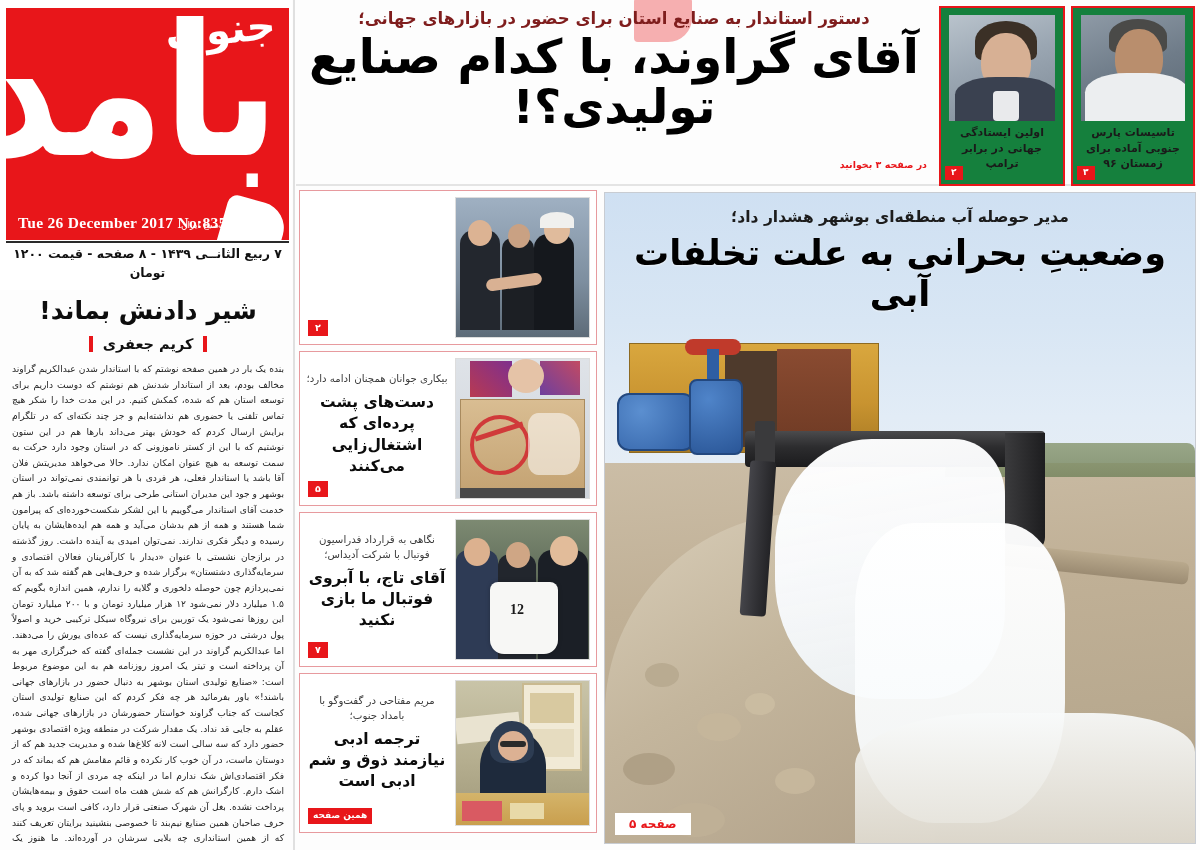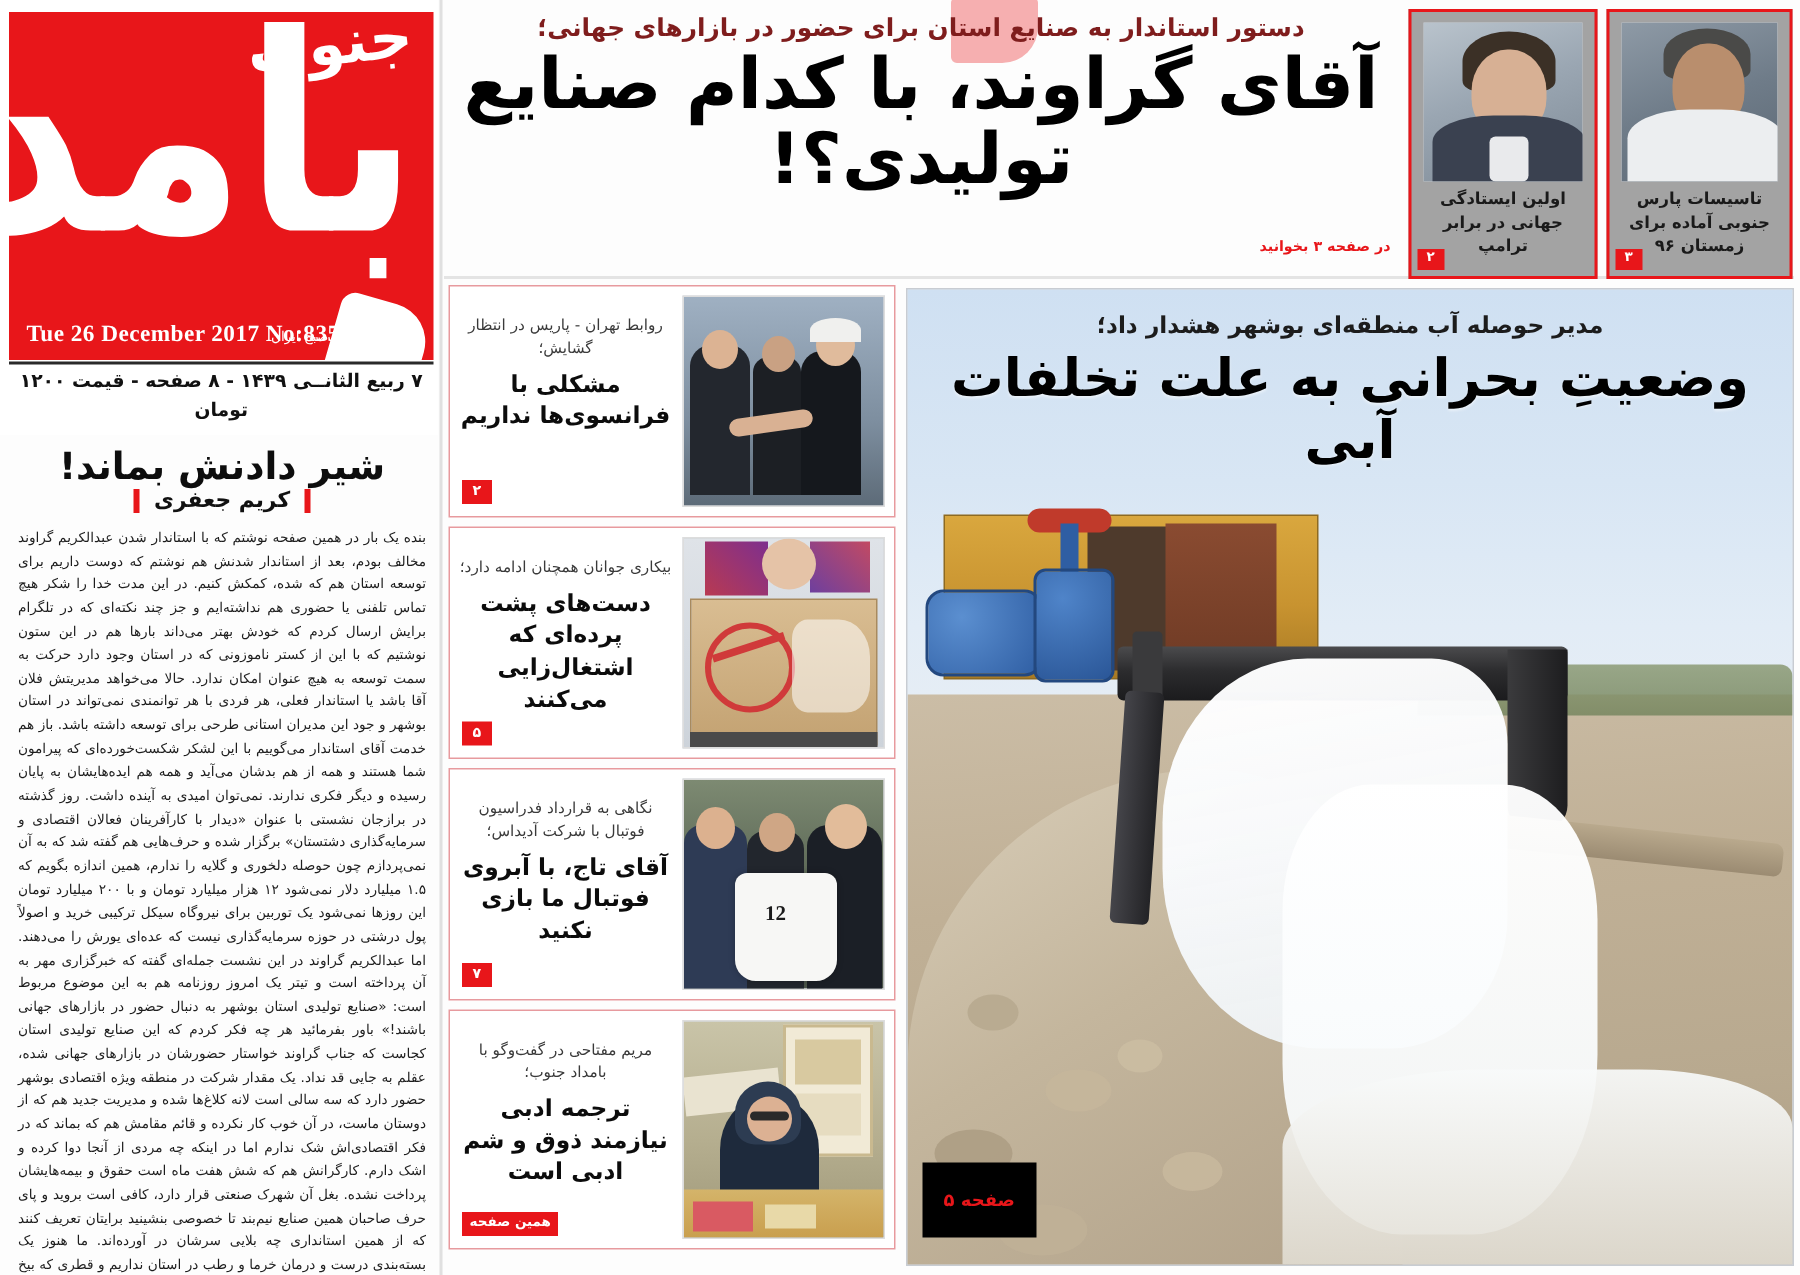--- a/index.html
+++ b/index.html
@@ -117,20 +117,21 @@
     height: 550px;
     padding: 0 8px;
     direction: rtl;
   }
   .editorial-title {
     text-align: center;
     font-size: 25px;
     font-weight: bold;
     color: #0d0d0d;
     line-height: 1.2;
+    margin-bottom: 10px;
   }
   .editorial-byline {
     display: flex;
     align-items: center;
     justify-content: center;
     gap: 10px;
     margin-bottom: 10px;
   }
   .byline-bar {
     width: 4px; height: 16px;
@@ -196,21 +197,21 @@
     font-weight: bold;
     color: #e8161a;
   }
 
   
   .portrait-box {
     position: absolute;
     top: 6px;
     height: 180px;
     border: 2px solid #e8161a;
-    background: #a3a3a3;
+    background: #15803d;
     direction: rtl;
   }
   .pb-1 { left: 939px; width: 126px; }
   .pb-2 { left: 1071px; width: 124px; }
 
   .portrait-photo {
     position: absolute;
     left: 8px; top: 7px;
     right: 8px;
     height: 106px;
@@ -347,26 +348,26 @@
     font-size: 35px;
     font-weight: bold;
     color: #000000;
     line-height: 1.18;
     letter-spacing: -0.5px;
     text-shadow: 0 1px 2px rgba(255,255,255,0.55);
   }
   .lead-badge {
     position: absolute;
     left: 10px;
-    bottom: 18px;
-    background: #000000;
+    bottom: 8px;
+    background: #ffffff;
     color: #e8161a;
     font-size: 12px;
     font-weight: bold;
-    padding: 18px 14px;
+    padding: 4px 14px;
     z-index: 12;
     direction: rtl;
   }
 
   
   .ground {
     position: absolute;
     left: 0; right: 0; bottom: 0;
     height: 380px;
     background: linear-gradient(175deg,#cbbda6 0%, #c0b096 35%, #b8a98f 70%, #ab9c84 100%);
@@ -588,24 +589,20 @@
       <div class="news-photo">
         <div style="position:absolute;inset:0;background:linear-gradient(180deg,#9fb0c2 0%,#7d8e9f 60%,#5d6b78 100%);"></div>
         <div style="position:absolute;left:4px;top:32px;width:40px;height:100px;background:#23272e;border-radius:14px 14px 0 0;"></div>
         <div class="p-head" style="left:12px;top:22px;width:24px;height:26px;background:#dcb393;"></div>
         <div style="position:absolute;left:46px;top:40px;width:32px;height:92px;background:#1c1f24;border-radius:10px 10px 0 0;"></div>
         <div class="p-head" style="left:52px;top:26px;width:22px;height:24px;background:#c9a183;"></div>
         <div style="position:absolute;left:78px;top:36px;width:40px;height:96px;background:#15181d;border-radius:14px 14px 0 0;"></div>
         <div class="p-head" style="left:88px;top:18px;width:26px;height:28px;background:#e0bb9c;"></div>
         <div style="position:absolute;left:84px;top:14px;width:34px;height:16px;background:#f0f0ee;border-radius:50% 50% 0 0;"></div>
         <div style="position:absolute;left:30px;top:78px;width:56px;height:12px;background:#d9b193;border-radius:6px;transform:rotate(-8deg);"></div>
-      </div>
-      <div class="news-text">
-        <div class="news-kicker">روابط تهران - پاریس در انتظار گشایش؛</div>
-        <div class="news-title">مشکلی با فرانسوی‌ها نداریم</div>
       </div>
       <div class="news-badge">۲</div>
     </div>
 
     <div class="news-item">
       <div class="news-photo">
         <div style="position:absolute;inset:0;background:linear-gradient(180deg,#dfe3e8 0%,#cdd3da 100%);"></div>
         <div style="position:absolute;left:14px;top:2px;width:42px;height:36px;background:linear-gradient(45deg,#b83a52,#7e2f8e);"></div>
         <div style="position:absolute;left:84px;top:2px;width:40px;height:34px;background:linear-gradient(45deg,#6e3f9e,#c24a63);"></div>
         <div class="p-head" style="left:52px;top:0;width:36px;height:34px;background:#e5c3a7;"></div>

